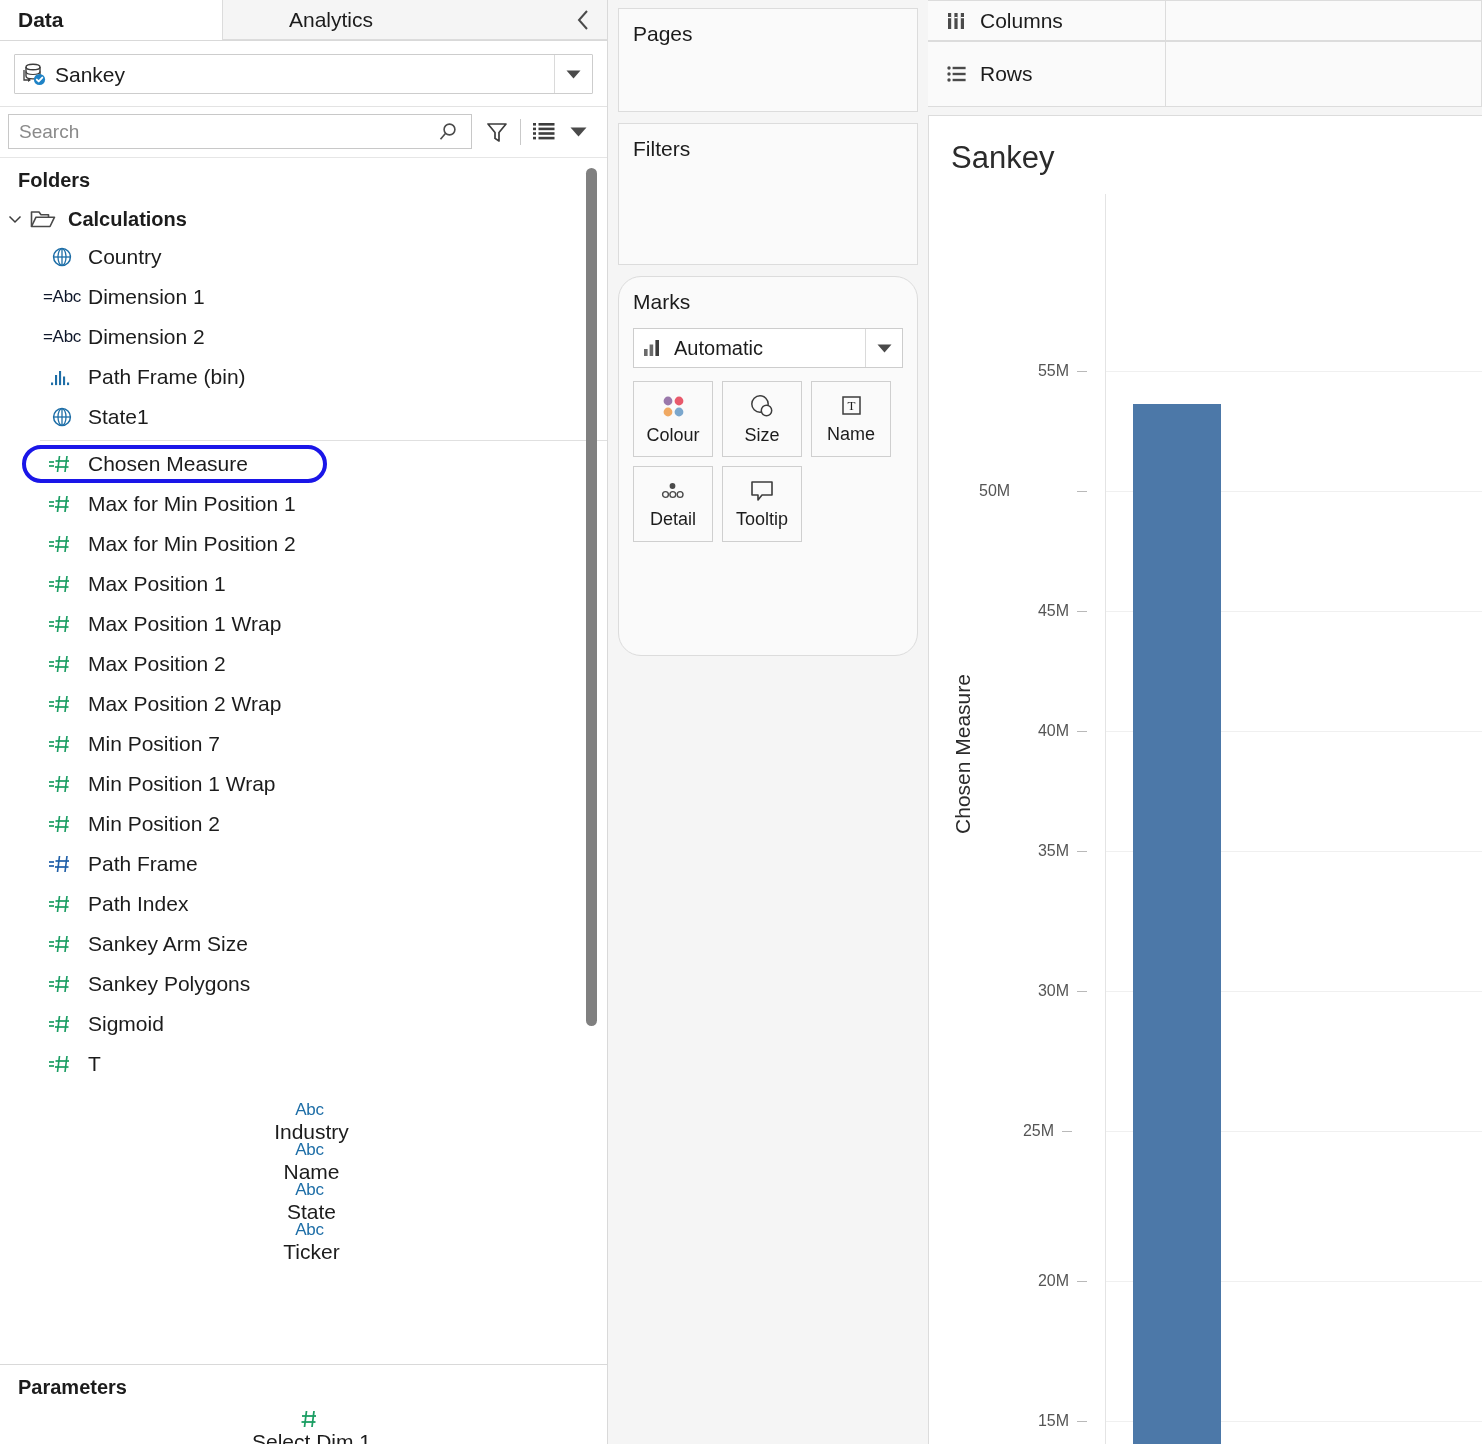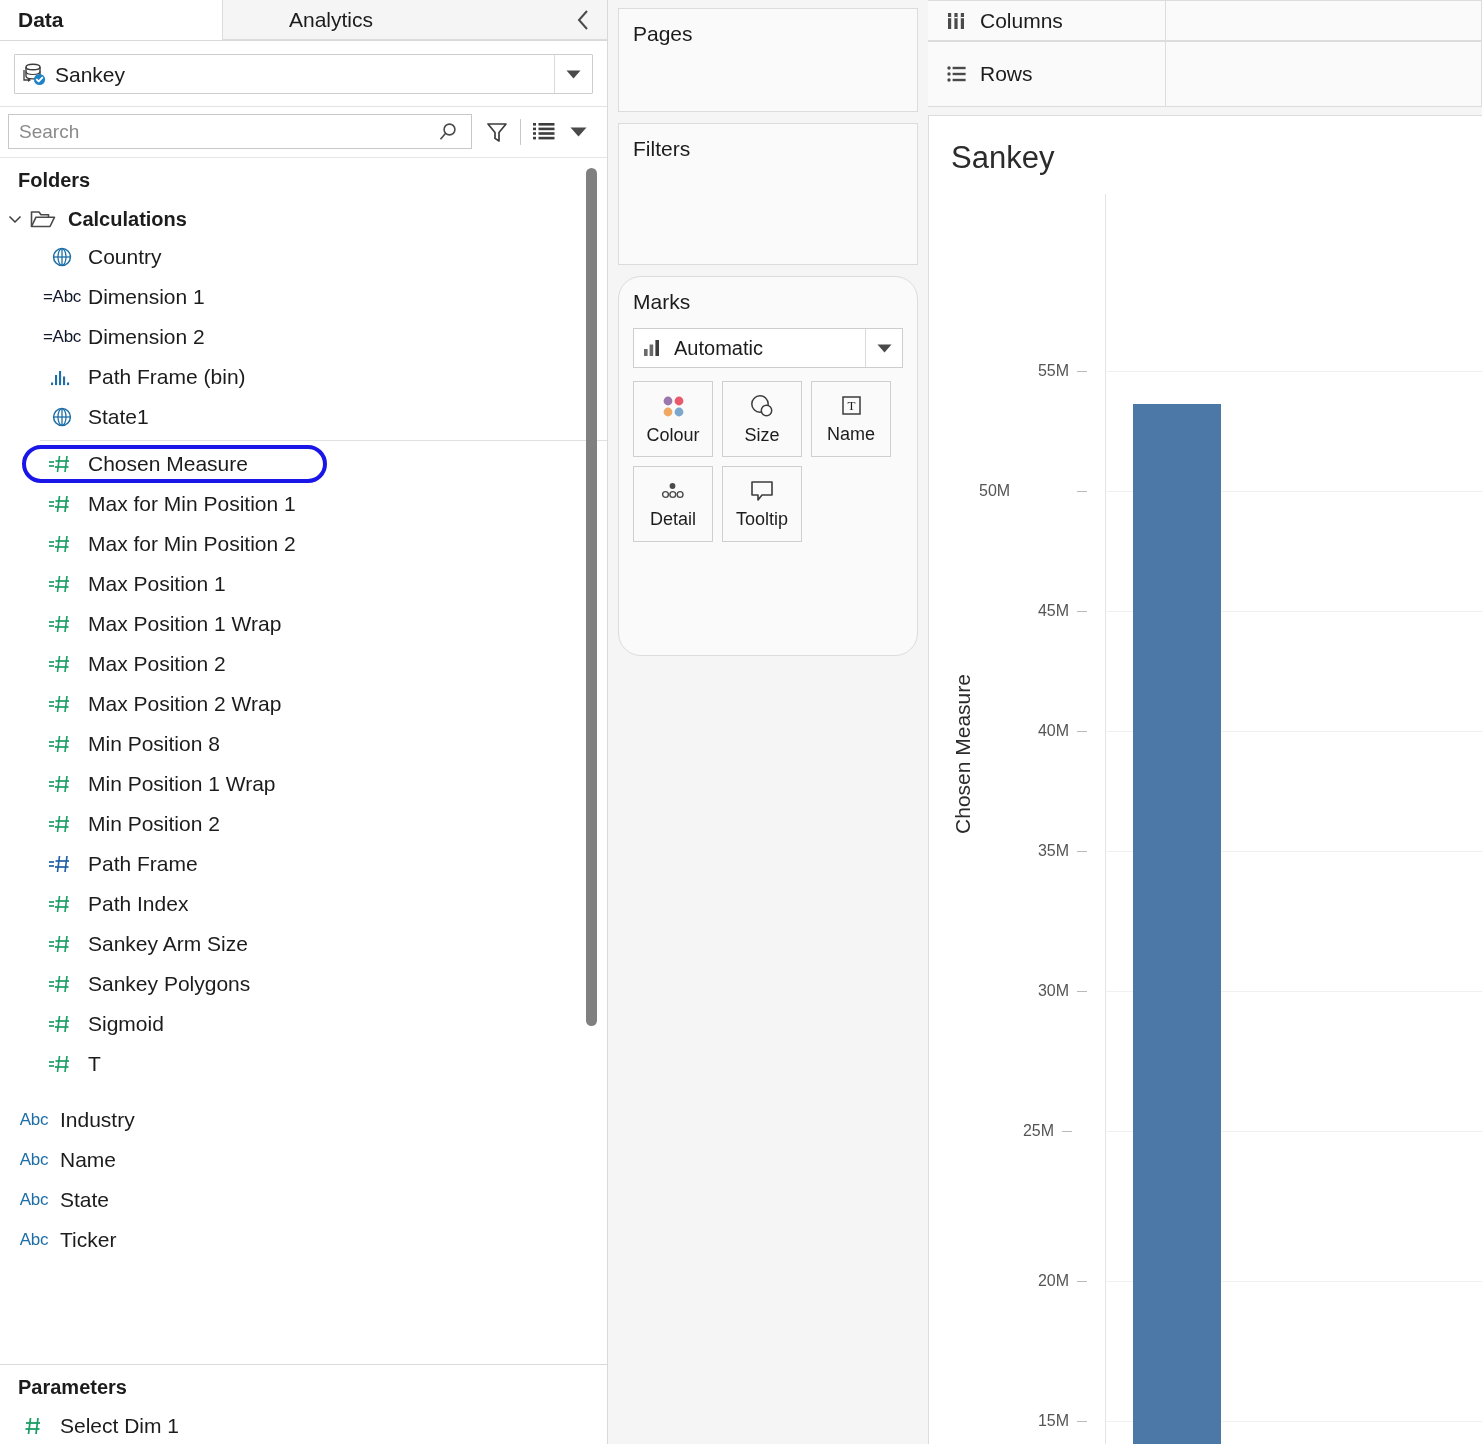--- a/index.html
+++ b/index.html
@@ -82,21 +82,21 @@
     display: flex; align-items: center; height: 36px; padding-left: 4px;
   }
   .folder-chev { width: 22px; display:flex; align-items:center; justify-content:center; flex:0 0 auto;}
   .folder-ico { width: 34px; display:flex; align-items:center; justify-content:center; flex:0 0 auto;}
   .folder-label { font-size: 20px; font-weight: bold; color:#1c1c1c; padding-left: 8px;}
 
   .field-row {
     display: flex; align-items: center; height: 40px;
     padding-left: 40px; position: relative;
   }
-  .field-row.root { padding-left: 12px; }
+  .field-row.root { padding-left: 12px; flex-direction: column; }
   .field-ico {
     width: 44px; flex:0 0 auto; display:flex; align-items:center; justify-content:center;
     font-family: "Liberation Sans", sans-serif;
   }
   .field-ico.abc { font-size: 17px; color:#1e6ea7; letter-spacing:-.3px; }
   .field-ico.abc-calc { font-size: 17px; color:#0f172a; letter-spacing:-.3px; }
   .field-name { font-size: 21px; color:#1c1c1c; padding-left: 4px; white-space: nowrap;}
 
   .divider-line { height:1px; background:#e0e0e0; margin: 3px 0 3px 40px; }
 
@@ -444,21 +444,21 @@
               <g stroke="#1a9e63" stroke-width="1.7" fill="none">
             <line x1="2" y1="9" x2="7" y2="9"></line>
                 <line x1="2" y1="13" x2="7" y2="13"></line>
             <line x1="12.5" y1="3" x2="10.5" y2="19"></line>
                 <line x1="20" y1="3" x2="18" y2="19"></line>
             <line x1="8.5" y1="8" x2="22" y2="8"></line>
                 <line x1="8" y1="14" x2="21.5" y2="14"></line>
               </g>
             </svg>
         </span>
-        <span class="field-name">Min Position 8</span>
+        <span class="field-name">Min Position 7</span>
       </div>
       <div class="field-row">
         <span class="field-ico">
           <svg width="30" height="22" viewBox="0 0 30 22">
               <g stroke="#1a9e63" stroke-width="1.7" fill="none">
             <line x1="2" y1="9" x2="7" y2="9"></line>
                 <line x1="2" y1="13" x2="7" y2="13"></line>
             <line x1="12.5" y1="3" x2="10.5" y2="19"></line>
                 <line x1="20" y1="3" x2="18" y2="19"></line>
             <line x1="8.5" y1="8" x2="22" y2="8"></line>

